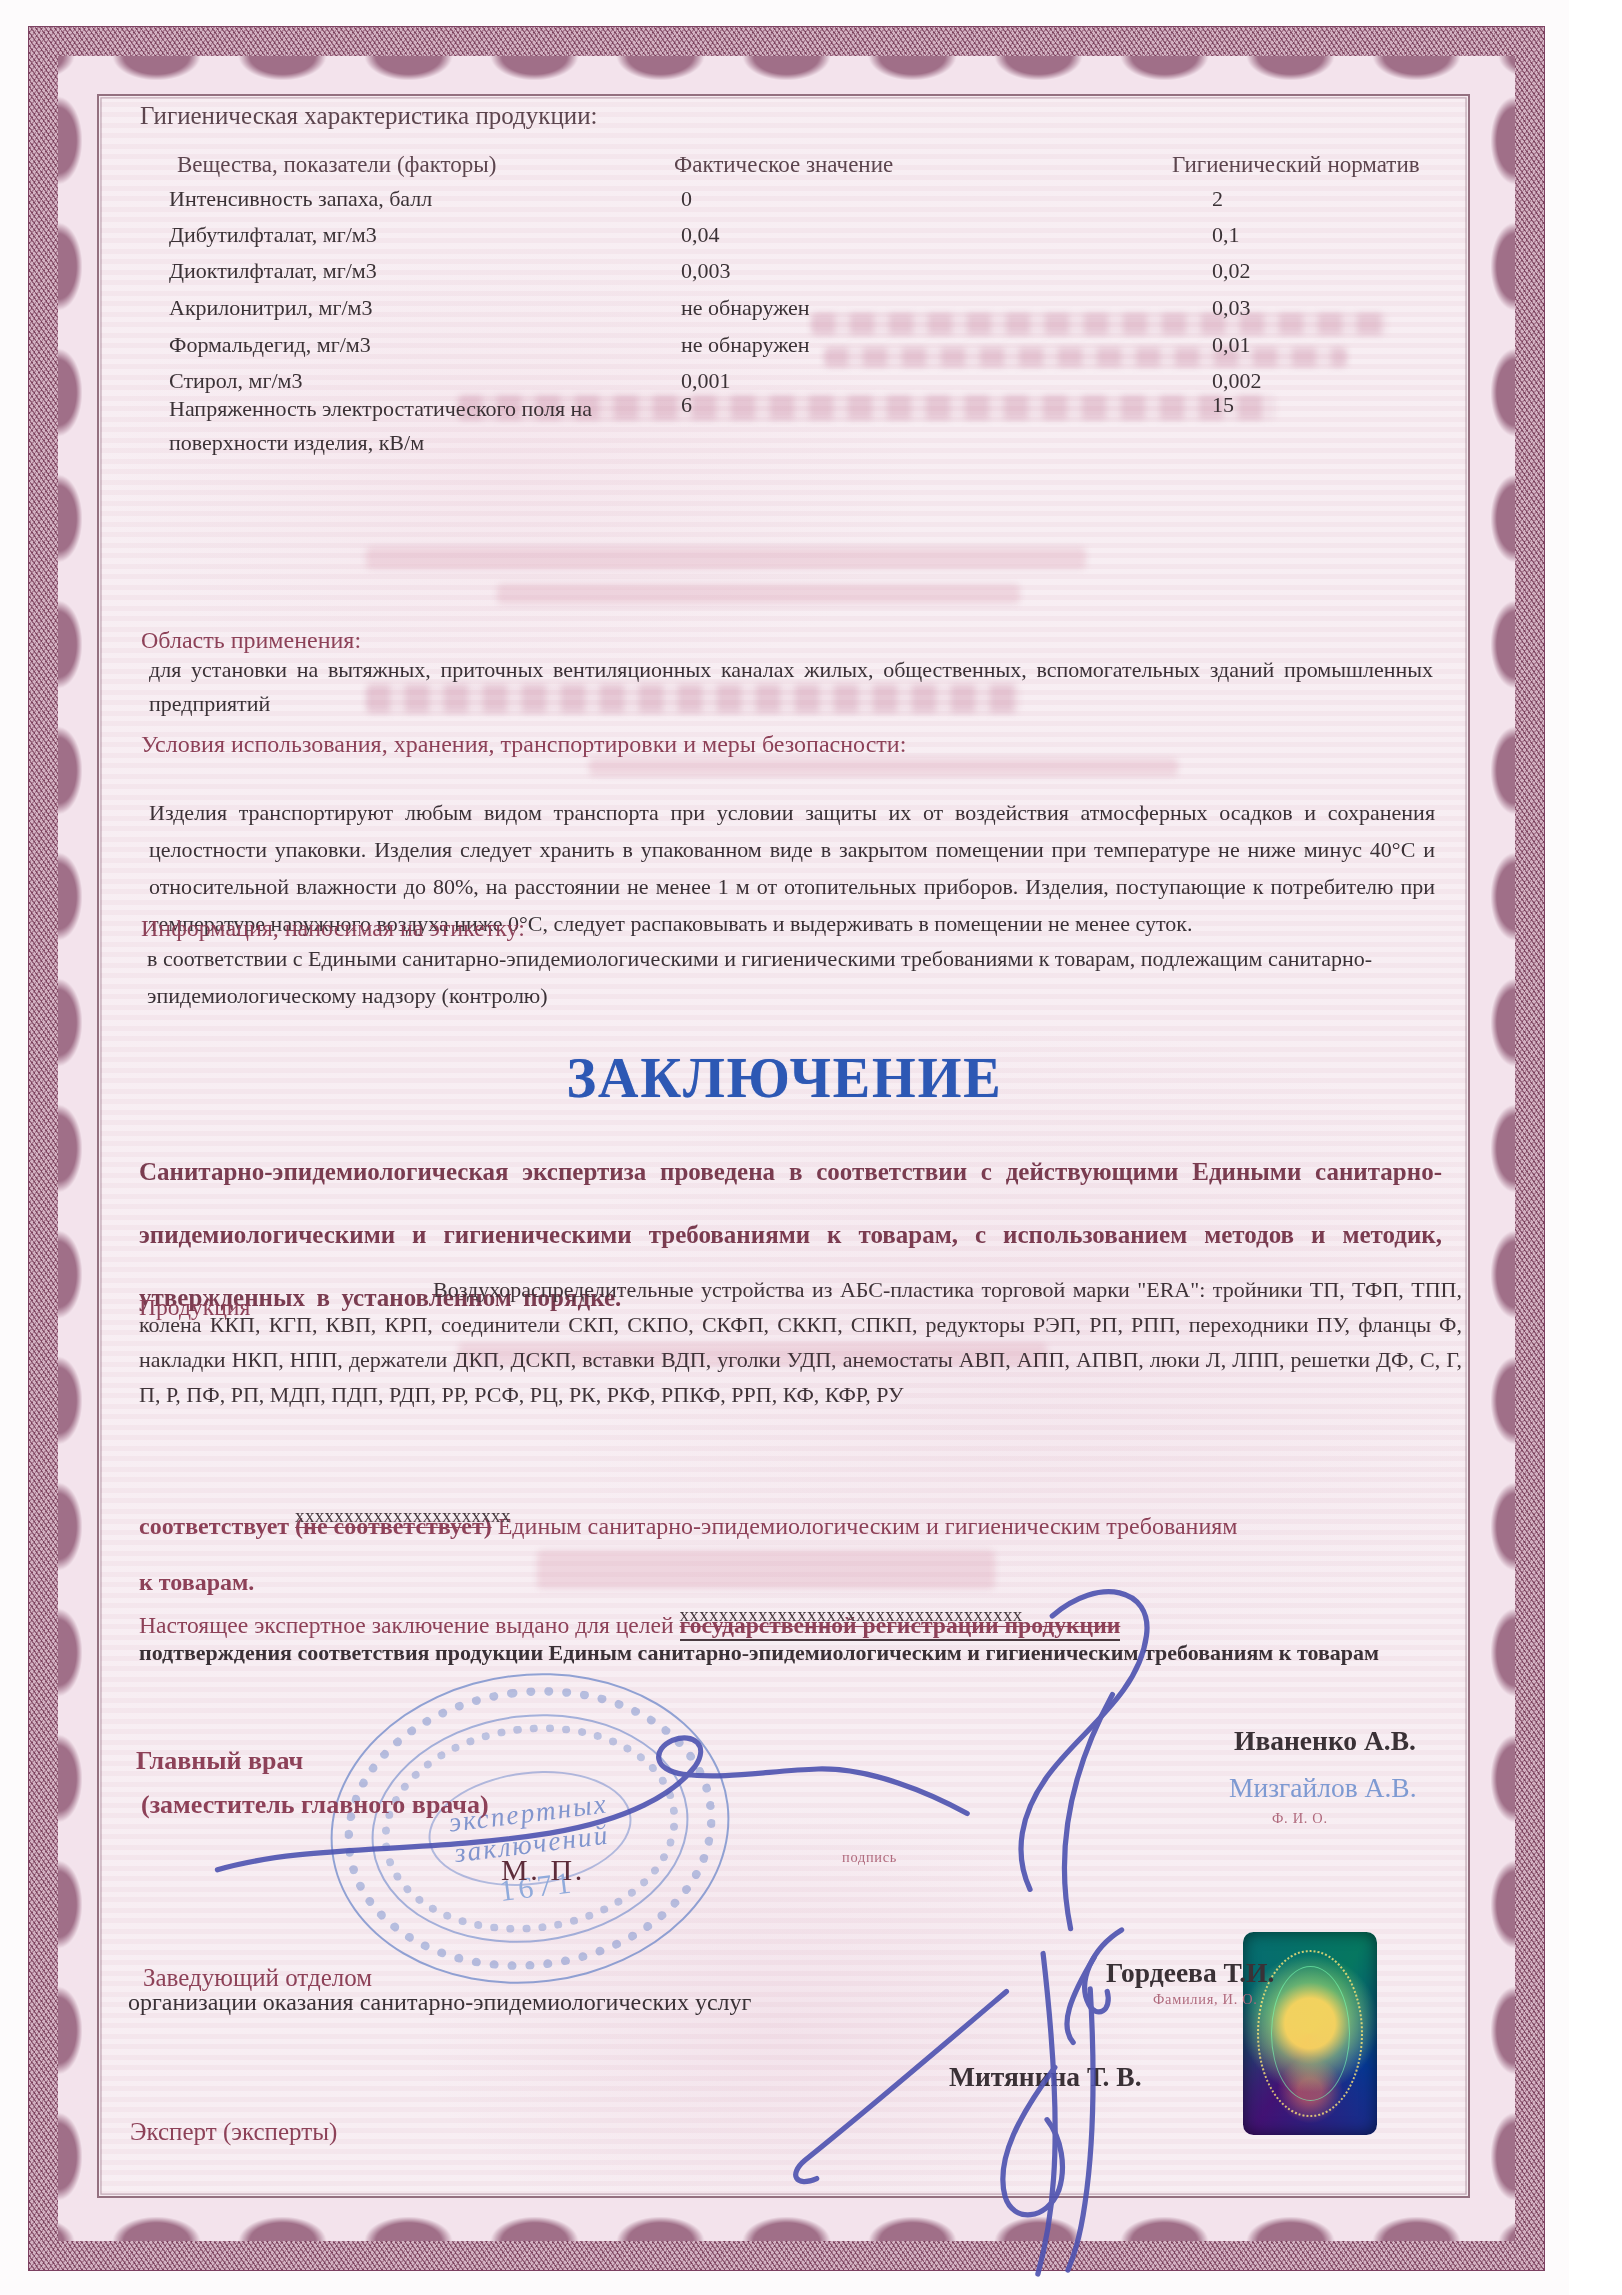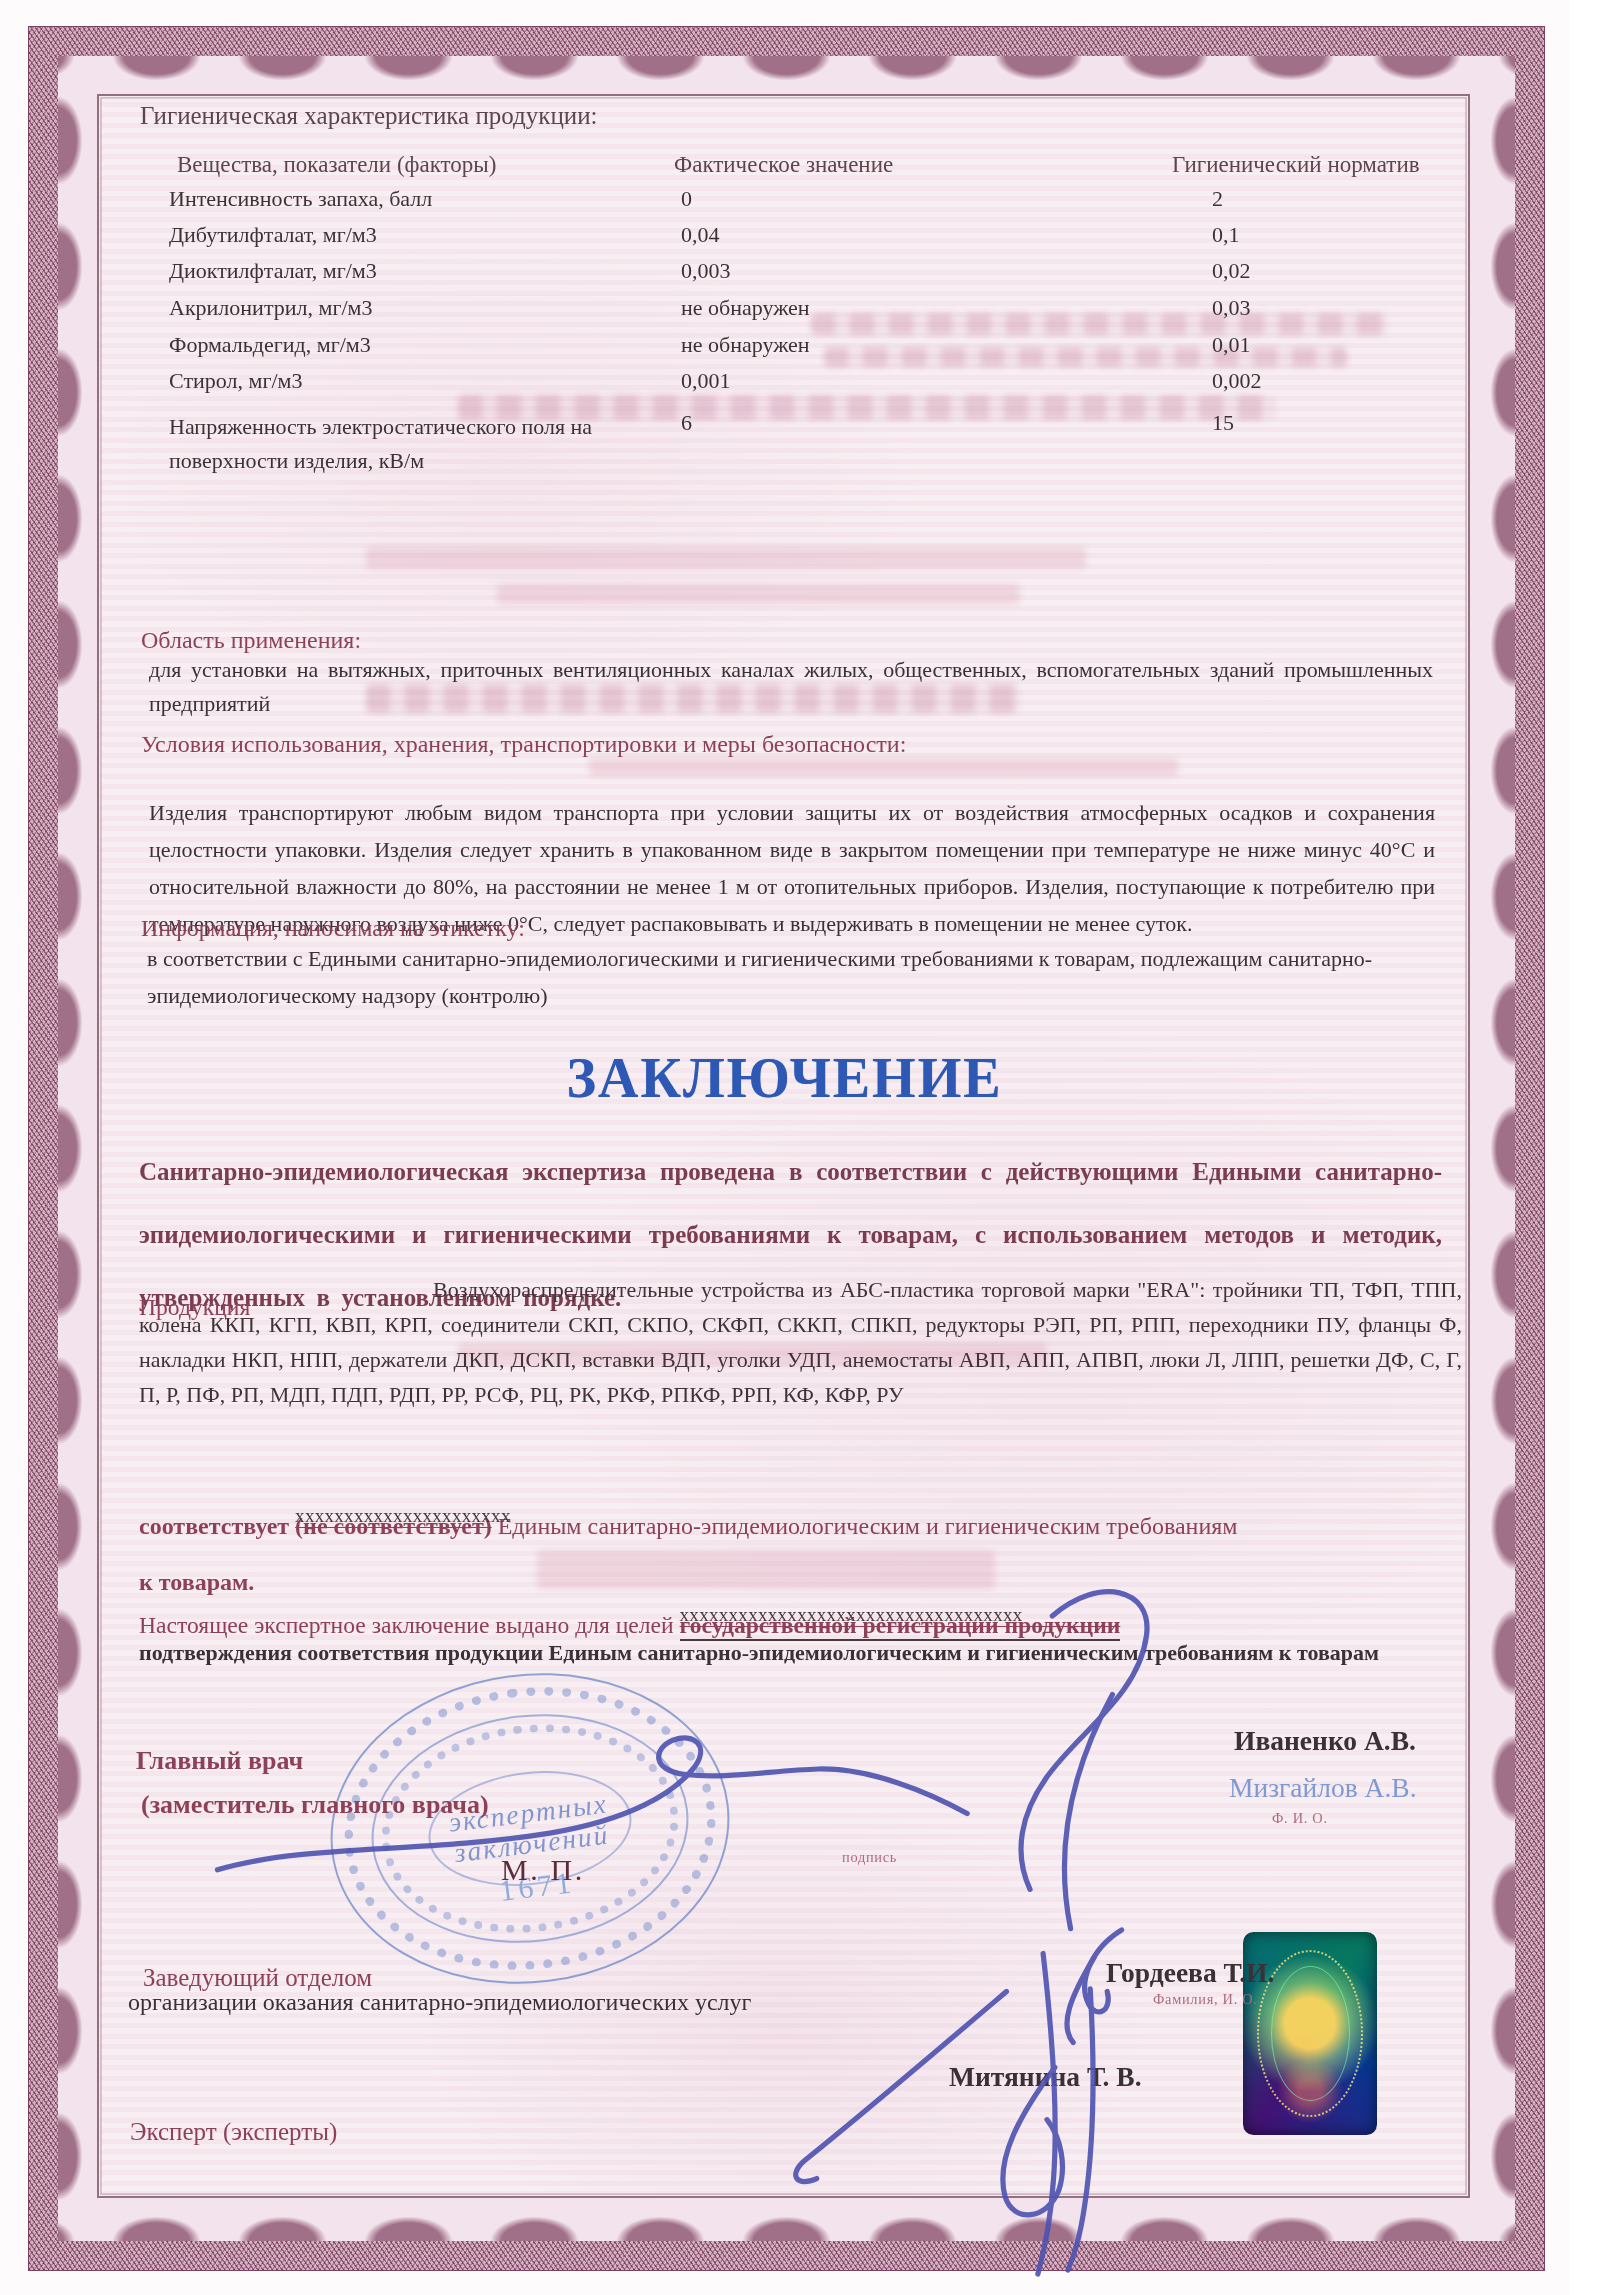--- a/index.html
+++ b/index.html
@@ -143,21 +143,21 @@
     <div class="trow" style="top:180px;">
       <span class="c c1">Формальдегид, мг/м3</span>
       <span class="c c2">не обнаружен</span>
       <span class="c c3">0,01</span>
     </div>
     <div class="trow" style="top:216px;">
       <span class="c c1">Стирол, мг/м3</span>
       <span class="c c2">0,001</span>
       <span class="c c3">0,002</span>
     </div>
-    <div class="trow" style="top:258px;height:72px;">
+    <div class="trow" style="top:240px;height:72px;">
       <span class="c c1 wrapcell">Напряженность электростатического поля на поверхности изделия, кВ/м</span>
       <span class="c c2">6</span>
       <span class="c c3">15</span>
     </div>
   </div>
 
   <div class="abs maroon" style="left:141px;top:627px;font-size:24px;">Область применения:</div>
   <div class="abs black" style="left:149px;top:653px;right:136px;font-size:22px;line-height:34px;text-align:justify;">для установки на вытяжных, приточных вентиляционных каналах жилых, общественных, вспомогательных зданий промышленных предприятий</div>
 
   <div class="abs maroon" style="left:141px;top:731px;font-size:24px;">Условия использования, хранения, транспортировки и меры безопасности:</div>

